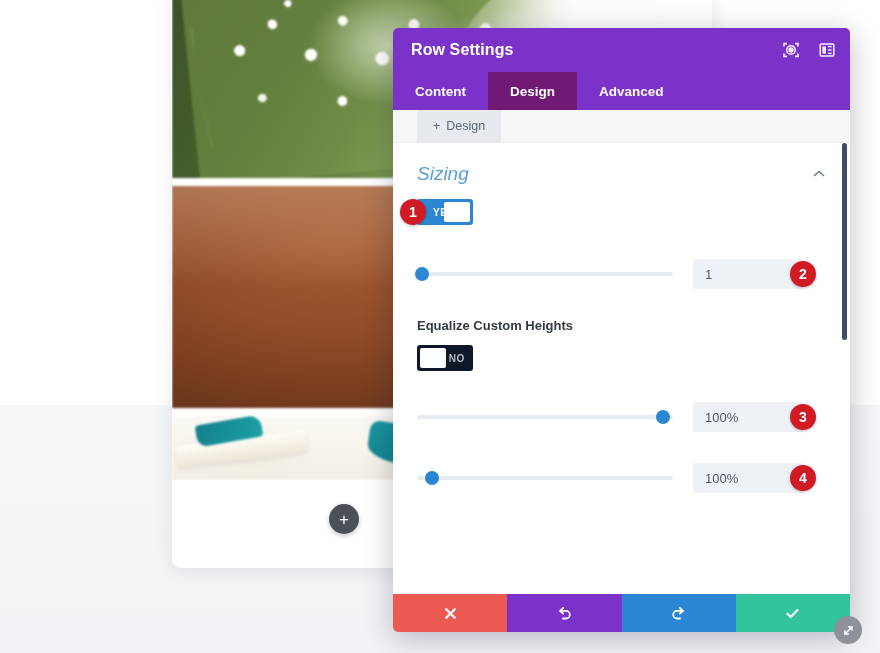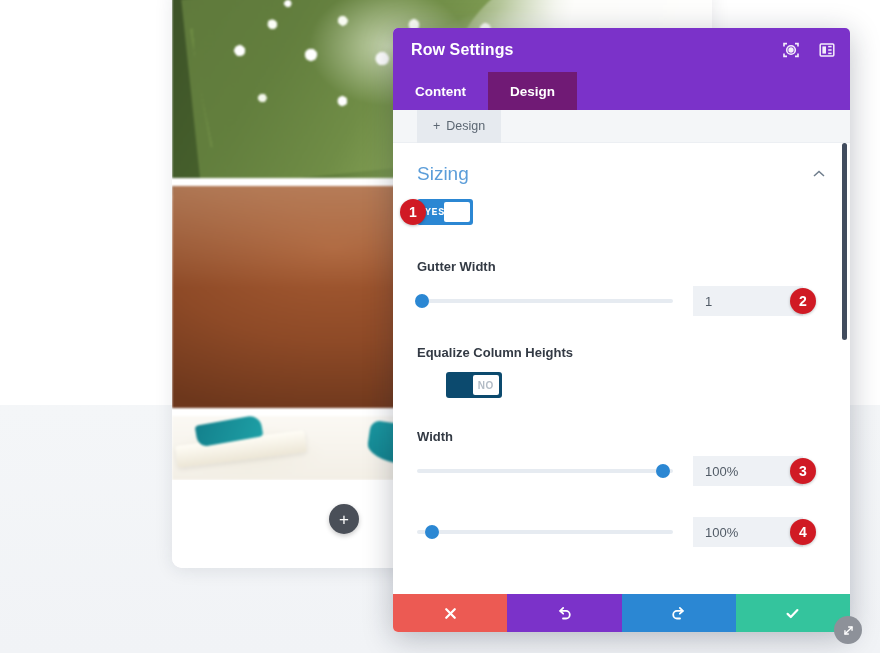--- a/index.html
+++ b/index.html
@@ -216,36 +216,36 @@
     align-items: center; gap: 6px;
   }
 
   .scroll-area { flex: 1; position: relative; overflow: hidden; background: #ffffff; }
   .scroll-inner { padding: 0 24px; }
 
   .section-head {
     display: flex; align-items: center; justify-content: space-between;
     padding: 20px 0 14px 0;
   }
-  .section-title { color: #5b9dd9; font-size: 19px; font-weight: normal; }
+  .section-title { color: #5b9dd9; font-size: 19px; font-weight: normal; font-style: italic; }
   .chev { width: 14px; height: 14px; cursor: pointer; }
 
   .field { padding-bottom: 7px; position: relative; }
   .field-label { font-size: 13px; color: #333a44; font-weight: bold; padding-bottom: 12px; }
 
   
   .toggle {
     width: 56px; height: 26px; border-radius: 3px; display: flex; align-items: center;
     cursor: pointer; position: relative; padding: 3px;
   }
   .toggle.on { background: #2b87d3; justify-content: flex-end; }
-  .toggle.off { background: #0c4a6e; justify-content: flex-end; margin-left: 29px; }
+  .toggle.off { background: #0f172a; justify-content: flex-start; }
   .toggle .knob { width: 26px; height: 20px; background: #ffffff; border-radius: 2px; }
   .toggle .tg-text { position: absolute; font-size: 10px; font-weight: bold; letter-spacing: .6px; }
-  .toggle.on .tg-text { left: 8px; color: #ffffff; font-family: Liberation Mono, monospace; }
+  .toggle.on .tg-text { left: 16px; color: #ffffff; }
   .toggle.off .tg-text { right: 8px; color: #b3bcc6; }
 
   
   .slider-row { display: flex; align-items: center; gap: 0; }
   .slider { position: relative; width: 256px; height: 20px; cursor: pointer; }
   .slider .track {
     position: absolute; top: 8px; left: 0; width: 100%; height: 4px;
     background: #e6ebf1; border-radius: 2px;
   }
   .slider .thumb {
@@ -363,20 +363,21 @@
             <line x1="10.2" y1="9" x2="13.6" y2="9"></line>
             <line x1="10.2" y1="12.4" x2="13.6" y2="12.4"></line>
           </svg>
         </span>
       </div>
     </div>
 
     <div class="tabs">
       <button class="tab">Content</button>
       <button class="tab active">Design</button>
+      <button class="tab">Advanced</button>
     </div>
 
     <div class="searchbar">
       <button class="filter-btn">
         <span>+</span>
         <span>Design</span>
       </button>
     </div>
 
     <div class="scroll-area">
@@ -395,43 +396,41 @@
           <div style="position:relative; display:inline-block;">
             <div class="badge" style="left:-17px; top:0px;">1</div>
             <div class="toggle on">
               <span class="tg-text">YES</span>
               <span class="knob"></span>
             </div>
           </div>
         </div>
 
         <div class="field" style="padding-top:26px;">
-          <div class="field-label">Gutter Width</div>
           <div class="slider-row">
             <div class="slider">
               <div class="track"></div>
               <div class="thumb" style="left:2%;"></div>
             </div>
             <div class="val-wrap">
               <input class="val-input" type="text" value="1" style="">
               <div class="badge" style="right:-13px; top:2px;">2</div>
             </div>
           </div>
         </div>
 
         <div class="field" style="padding-top:22px;">
-          <div class="field-label">Equalize Column Heights</div>
+          <div class="field-label">Equalize Custom Heights</div>
           <div class="toggle off">
             <span class="knob"></span>
             <span class="tg-text">NO</span>
           </div>
         </div>
 
         <div class="field" style="padding-top:24px;">
-          <div class="field-label">Width</div>
           <div class="slider-row">
             <div class="slider">
               <div class="track"></div>
               <div class="thumb" style="left:96%;"></div>
             </div>
             <div class="val-wrap">
               <input class="val-input" type="text" value="100%" style="">
               <div class="badge" style="right:-13px; top:2px;">3</div>
             </div>
           </div>

